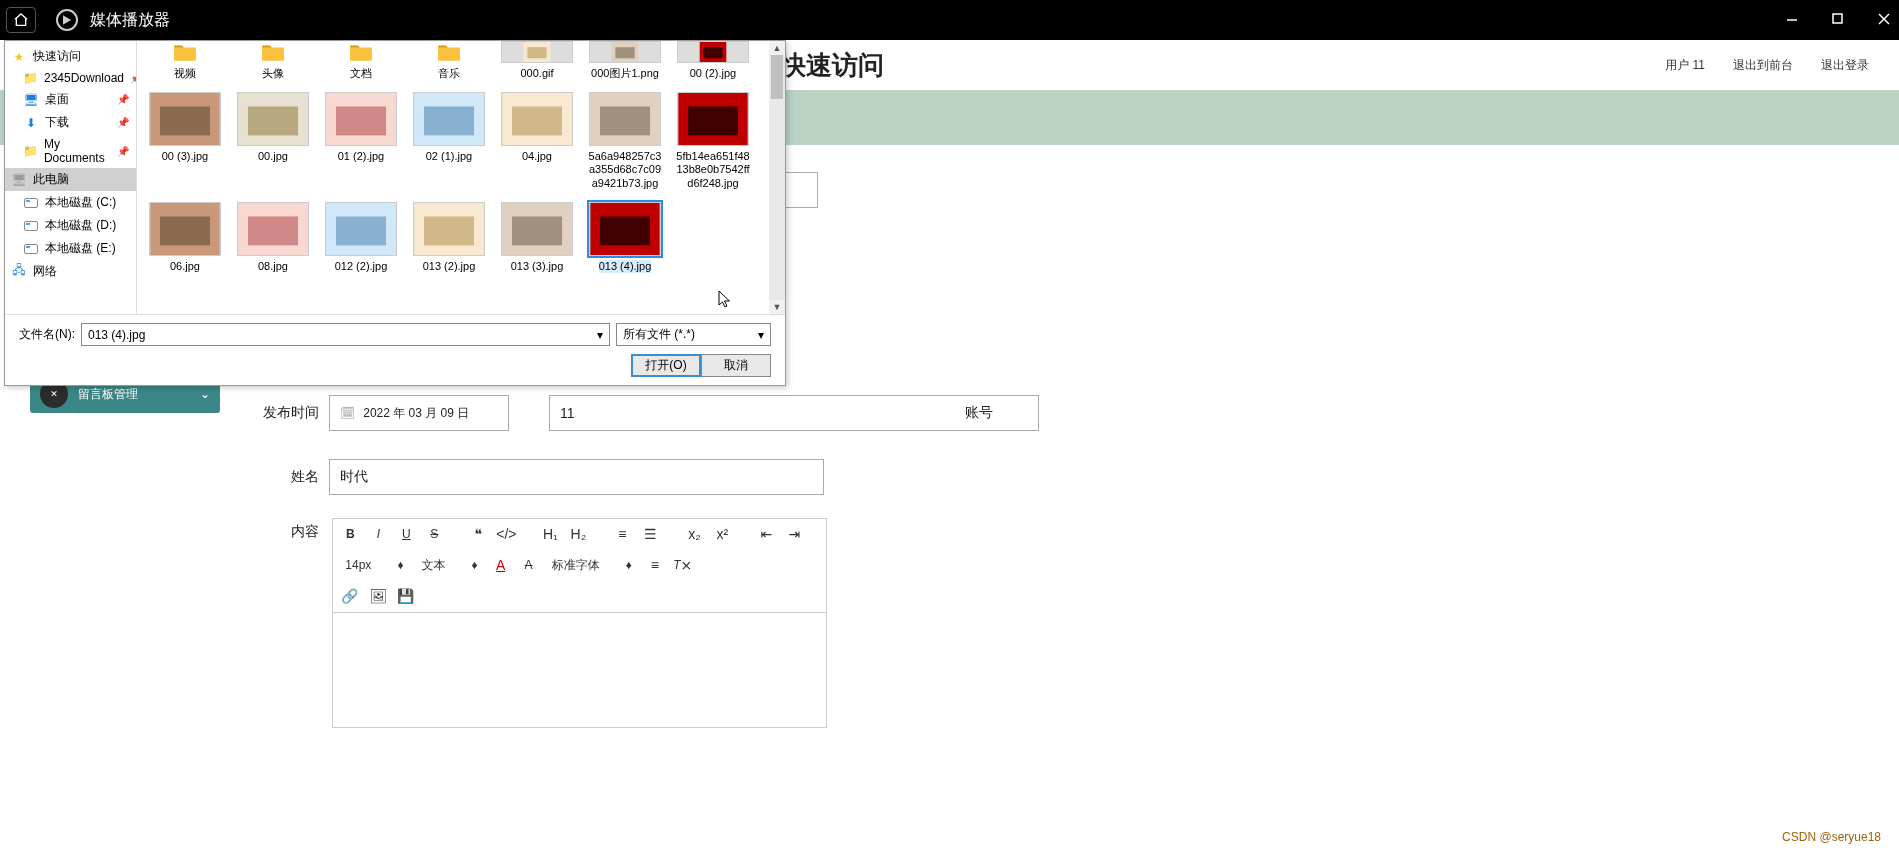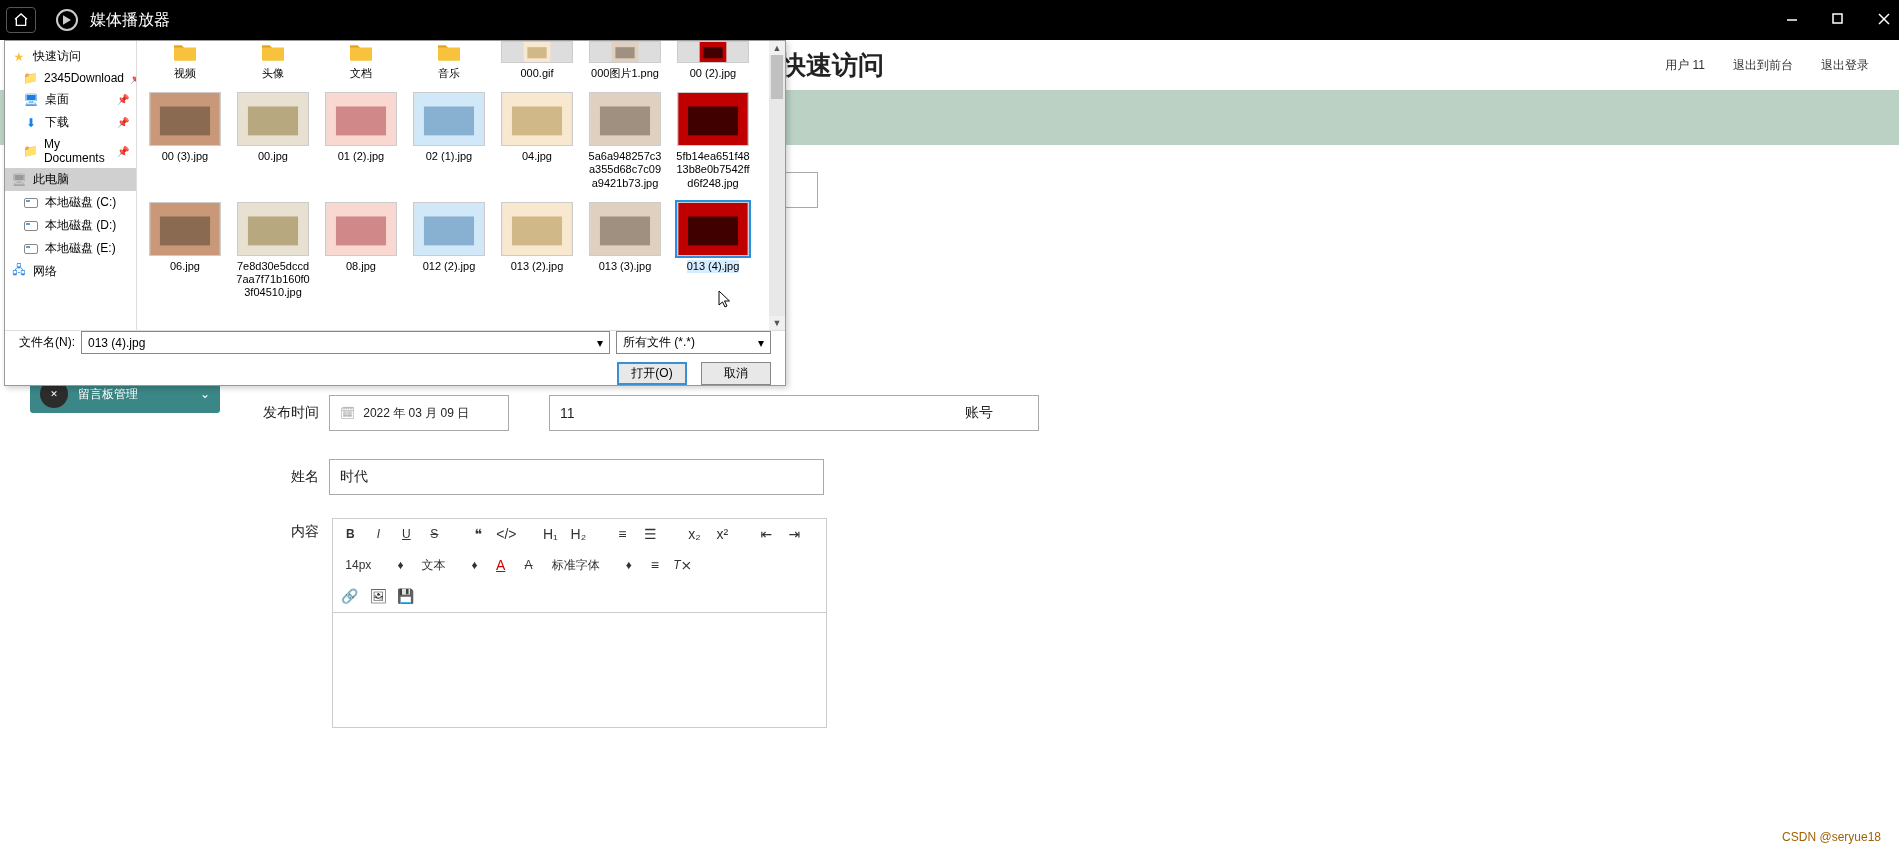--- a/index.html
+++ b/index.html
@@ -72,26 +72,26 @@
 .th.selected .timg{outline:2px solid #2a8fe0;background:#d6ecff}
 .th.selected .tname{background:#d6ecff}
 .th .timg.folder{background:#fff;border:none}
 .foldersvg{width:44px;height:38px}
 
 .scrollb{position:absolute;right:0;top:0;bottom:0;width:16px;background:#f0f0f0;display:flex;flex-direction:column;align-items:center}
 .scrollb .sbtn{height:14px;width:100%;display:flex;align-items:center;justify-content:center;font-size:9px;color:#555}
 .scrollb .strack{flex:1;background:#e8e8e8;width:100%;position:relative}
 .scrollb .sthumb{position:absolute;top:0;left:2px;right:2px;height:44px;background:#c0c0c0}
 
-.fdfoot{border-top:1px solid #ddd;padding:0 14px;display:flex;flex-direction:column;gap:8px}
+.fdfoot{border-top:1px solid #ddd;padding:8px 14px;display:flex;flex-direction:column;gap:8px}
 .fdfr{display:flex;align-items:center;gap:6px}
 .flbl{font-size:12px;width:56px;text-align:right}
 .fcombo{flex:1;height:23px;border:1px solid #888;padding:0 6px;display:flex;align-items:center;justify-content:space-between;background:#fff;font-size:12px}
 .fcombo.short{flex:0 0 155px}
-.fdfr2{display:flex;justify-content:flex-end;gap:14px}
+.fdfr2{display:flex;justify-content:flex-end;gap:0}
 .fbtn{width:70px;height:23px;border:1px solid #888;background:#e8e8e8;font-size:12px;display:flex;align-items:center;justify-content:center;cursor:pointer}
 .fbtn.primary{border:1px solid #3a8fd0;box-shadow:0 0 0 1px #3a8fd0 inset}
 
 
 .peek{position:absolute;top:172px;left:786px;width:32px;height:36px;border:1px solid #aaa;border-left:none;background:#fff;z-index:2}
 
 .watermark{position:absolute;bottom:6px;right:18px;color:#a16207;font-size:12px}
 
 
 .cursor{position:absolute;top:290px;left:718px;z-index:20;font-size:14px;color:#000;pointer-events:none}
@@ -409,29 +409,20 @@
               <svg viewBox="0 0 72 54">
                 <rect width="72" height="54" fill="#c89878"></rect>
                 <rect x="10" y="14" width="52" height="30" fill="#8a6a50"></rect>
               </svg>
             </div>
             <div class="tname">06.jpg</div>
           </div>
           <div class="th">
             <div class="timg">
               <svg viewBox="0 0 72 54">
-                <rect width="72" height="54" fill="#e8e0d0"></rect>
-                <rect x="10" y="14" width="52" height="30" fill="#b8a880"></rect>
-              </svg>
-            </div>
-            <div class="tname">7e8d30e5dccd7aa7f71b160f03f04510.jpg</div>
-          </div>
-          <div class="th">
-            <div class="timg">
-              <svg viewBox="0 0 72 54">
                 <rect width="72" height="54" fill="#f8d8d0"></rect>
                 <rect x="10" y="14" width="52" height="30" fill="#d08888"></rect>
               </svg>
             </div>
             <div class="tname">08.jpg</div>
           </div>
           <div class="th">
             <div class="timg">
               <svg viewBox="0 0 72 54">
                 <rect width="72" height="54" fill="#d0e8f8"></rect>

